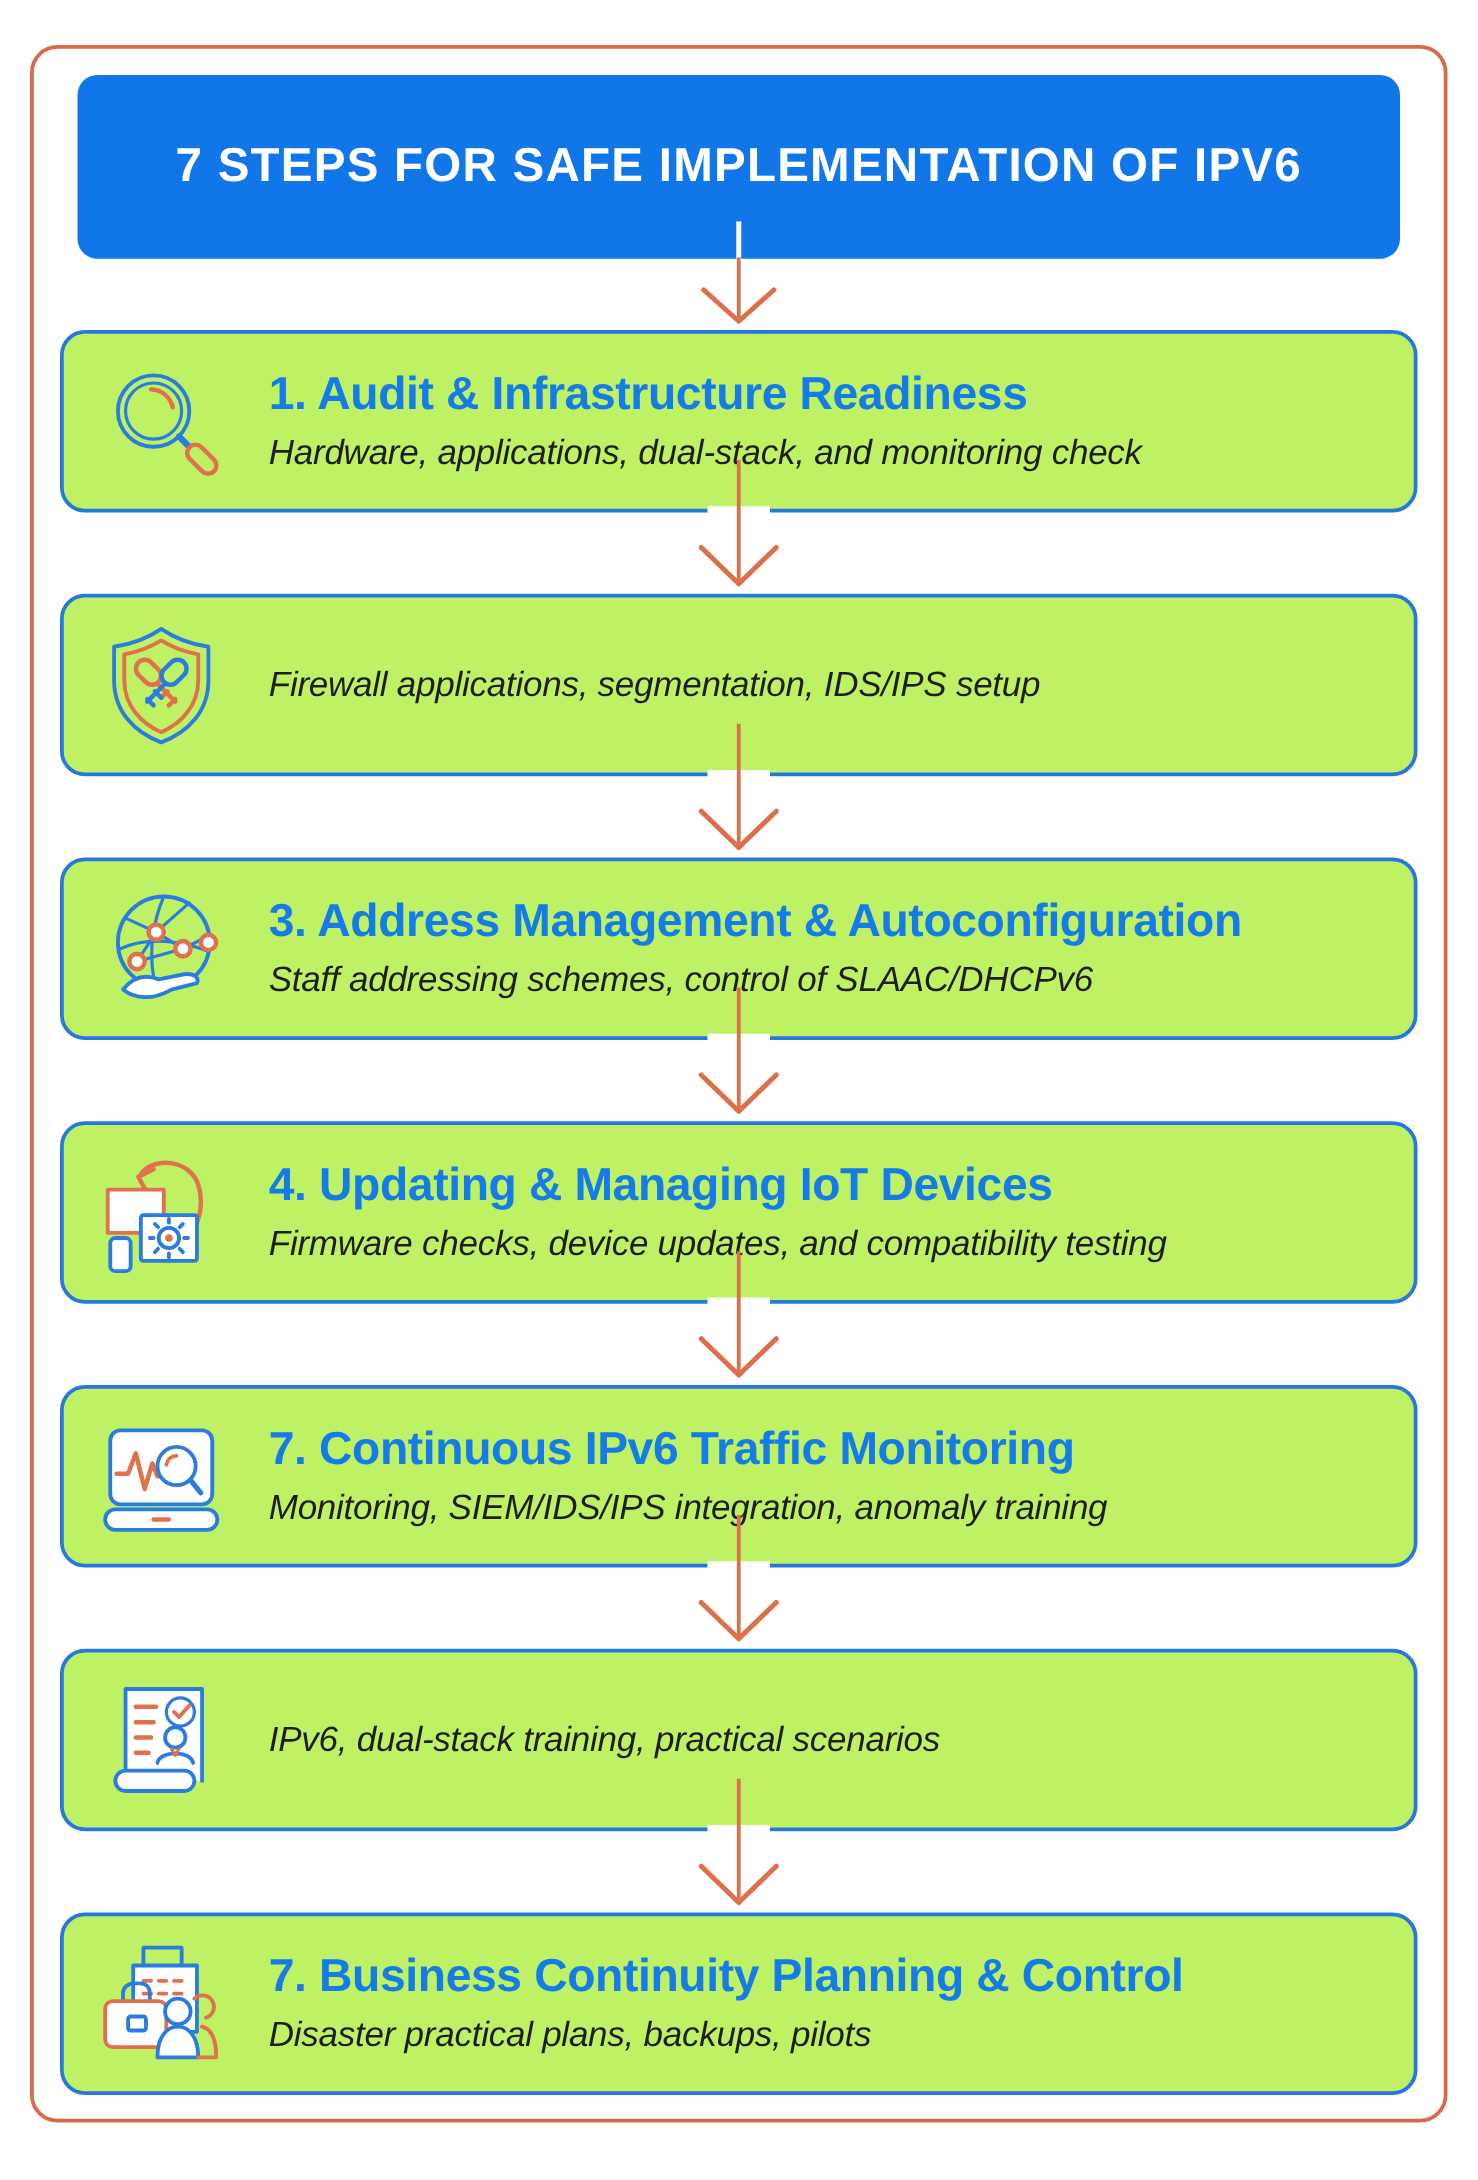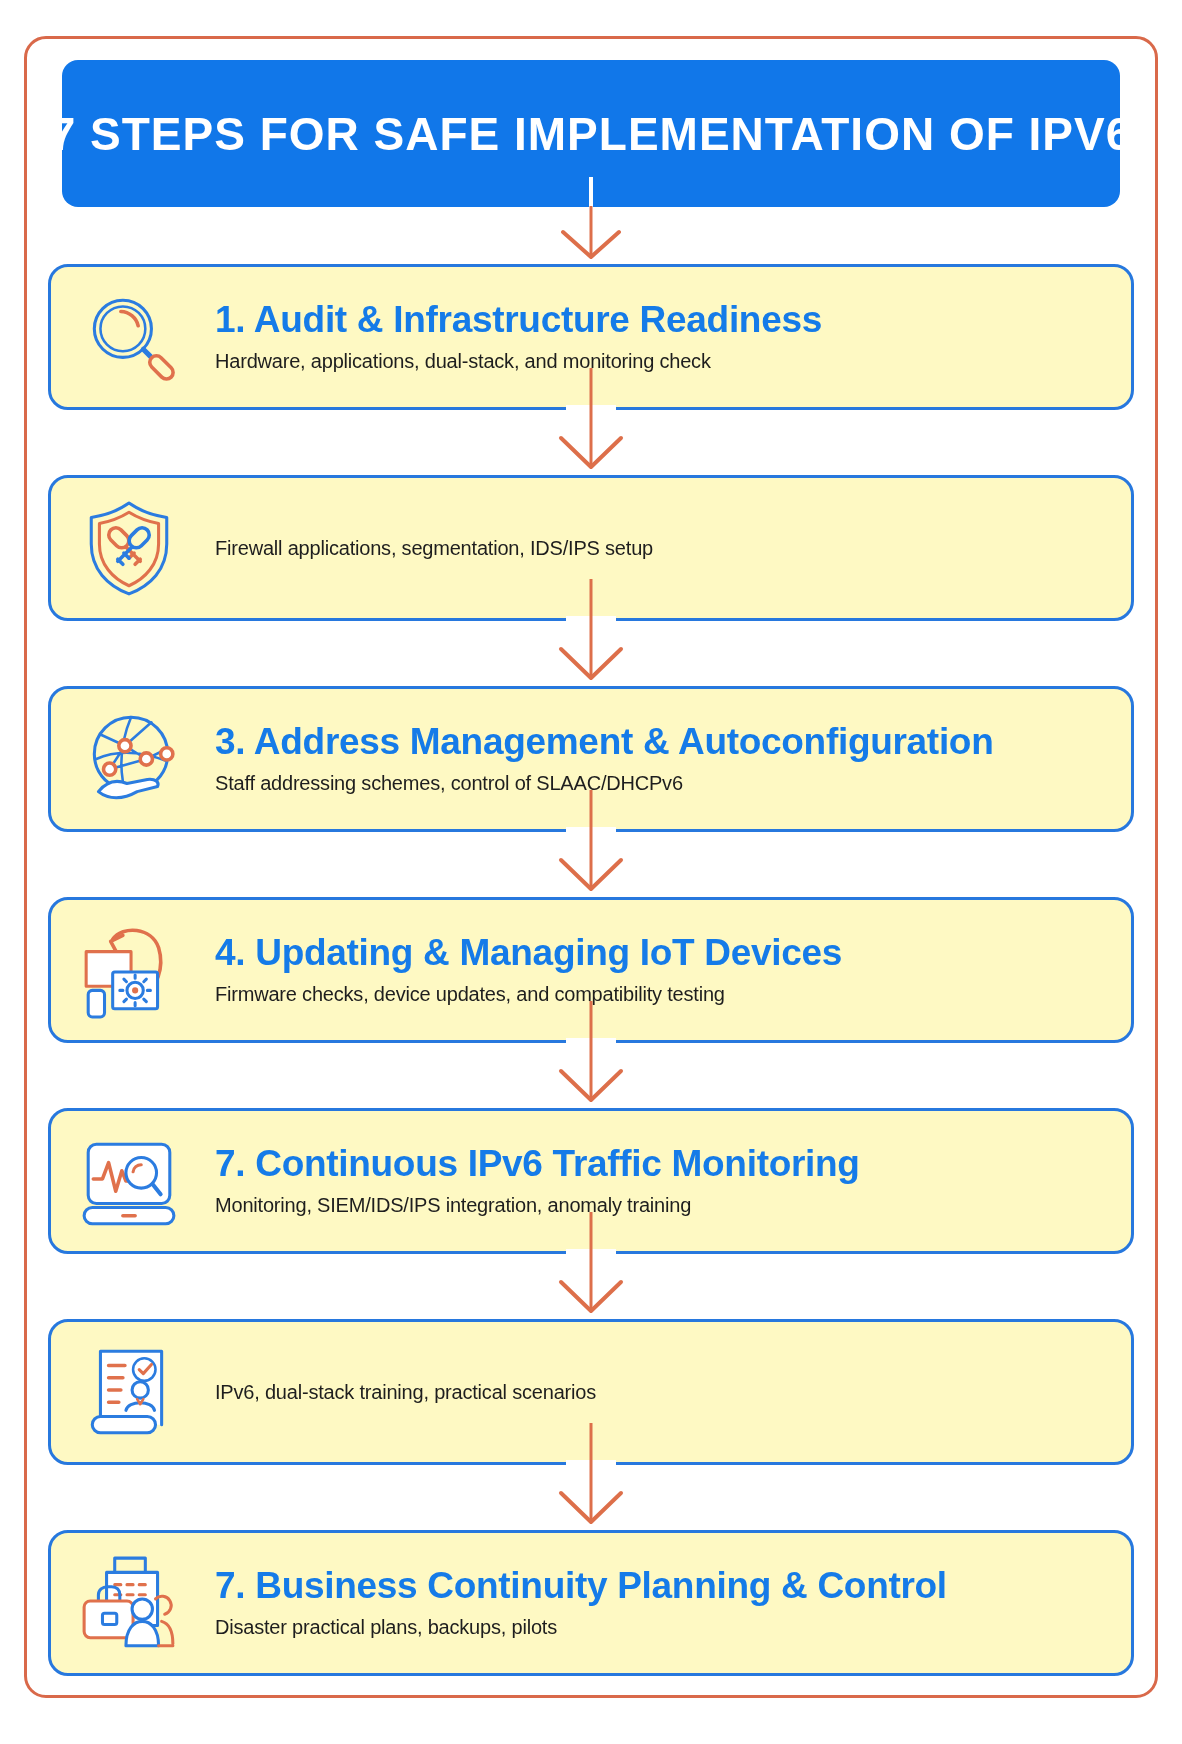--- a/index.html
+++ b/index.html
@@ -21,51 +21,52 @@
   .banner {
     height:147px;
     margin:0 14px;
     background:#1177e9;
     border-radius:16px;
     display:flex; align-items:center; justify-content:center;
   }
   .banner h1 {
     margin:0;
     color:#ffffff;
-    font-size:46px;
+    font-size:38px;
     font-weight:bold;
     letter-spacing:1px;
     white-space:nowrap;
   }
   .step-box {
     height:146px;
     border:3px solid #2778de;
     border-radius:20px;
     box-sizing:border-box;
-    background:#fef9c3;
+    background:#bef264;
     display:flex; align-items:center;
     padding:0 18px 0 26px;
   }
   .icon-wrap {
     width:104px; height:108px; flex:none;
     display:flex; align-items:center; justify-content:center;
   }
   .icon-wrap svg { width:102px; height:102px; }
   .step-text { margin-left:34px; display:flex; flex-direction:column; gap:11px; min-width:0; }
   .step-title {
     color:#157be8;
     font-size:37px;
     font-weight:bold;
     letter-spacing:-0.3px;
     line-height:1.05;
     white-space:nowrap;
   }
   .step-sub {
     color:#1e1e1e;
-    font-size:20px;
+    font-size:28px;
+    font-style:italic;
     letter-spacing:-0.2px;
     white-space:nowrap;
   }
   .connector { height:65px; position:relative; }
   .connector .gap-mask {
     position:absolute; left:50%; transform:translateX(-50%);
     top:-5px; width:50px; height:9px;
     background:#ffffff; z-index:4;
   }
   .connector svg.arrow {

